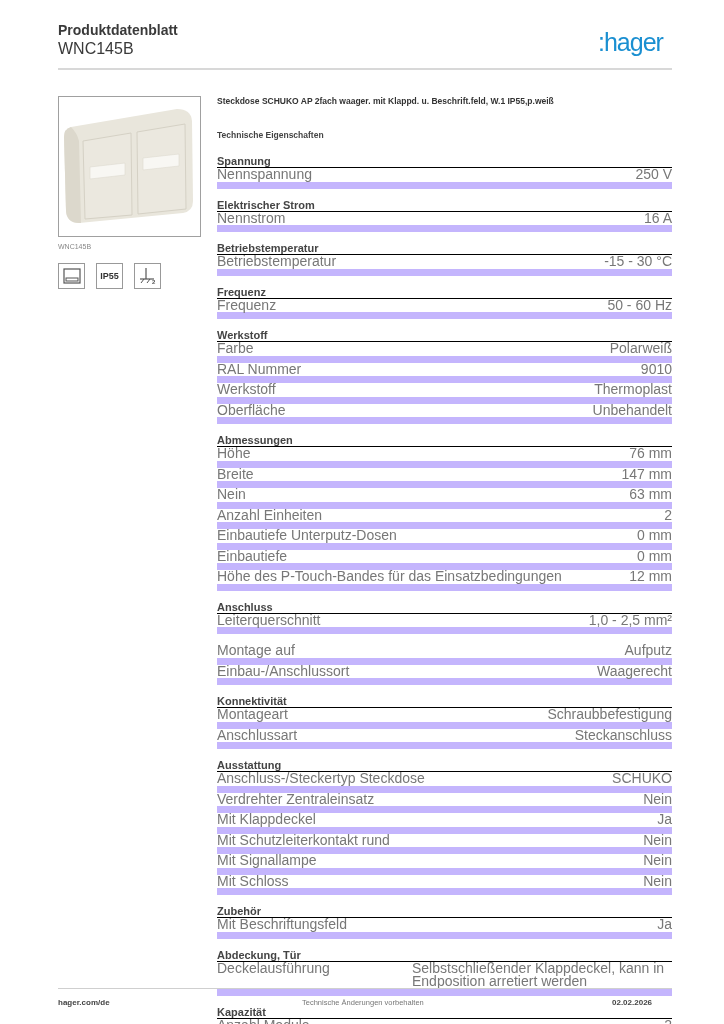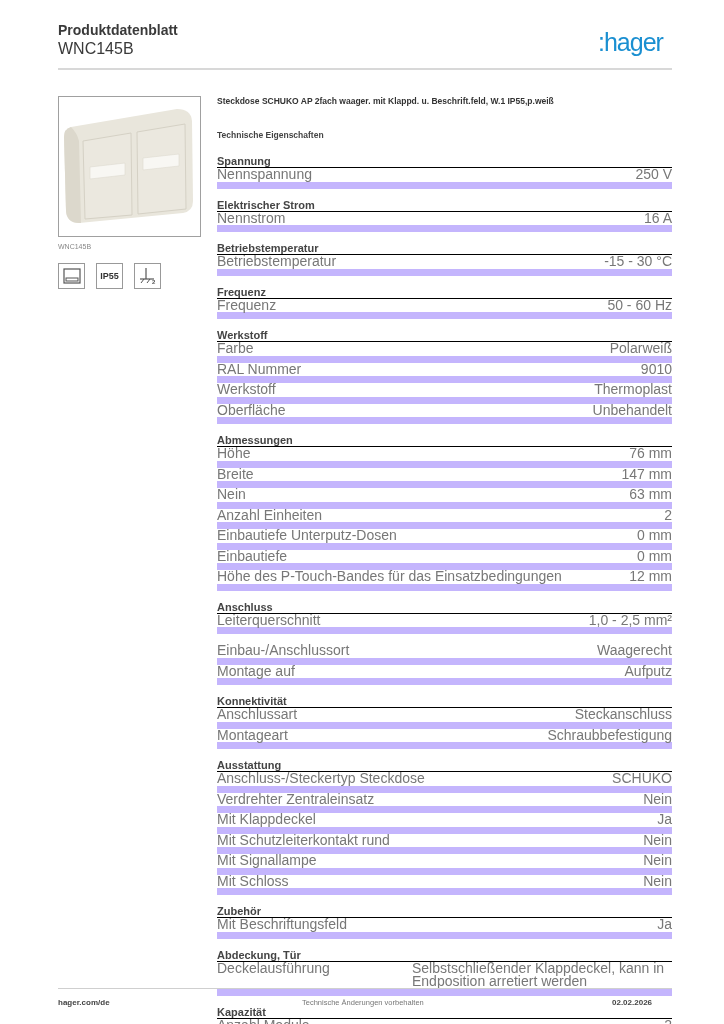--- a/index.html
+++ b/index.html
@@ -152,37 +152,37 @@
       </div>
       <div class="group">
         <div class="group-title">Anschluss</div>
         <div class="row">
           <span>Leiterquerschnitt</span>
           <span class="val">1,0 - 2,5 mm²</span>
         </div>
       </div>
       <div class="group">
         <div class="row">
+          <span>Montage auf</span>
+          <span class="val">Aufputz</span>
+        </div>
+        <div class="row">
           <span>Einbau-/Anschlussort</span>
           <span class="val">Waagerecht</span>
         </div>
-        <div class="row">
-          <span>Montage auf</span>
-          <span class="val">Aufputz</span>
-        </div>
       </div>
       <div class="group">
         <div class="group-title">Konnektivität</div>
+        <div class="row">
+          <span>Montageart</span>
+          <span class="val">Schraubbefestigung</span>
+        </div>
         <div class="row">
           <span>Anschlussart</span>
           <span class="val">Steckanschluss</span>
-        </div>
-        <div class="row">
-          <span>Montageart</span>
-          <span class="val">Schraubbefestigung</span>
         </div>
       </div>
       <div class="group">
         <div class="group-title">Ausstattung</div>
         <div class="row">
           <span>Anschluss-/Steckertyp Steckdose</span>
           <span class="val">SCHUKO</span>
         </div>
         <div class="row">
           <span>Verdrehter Zentraleinsatz</span>

